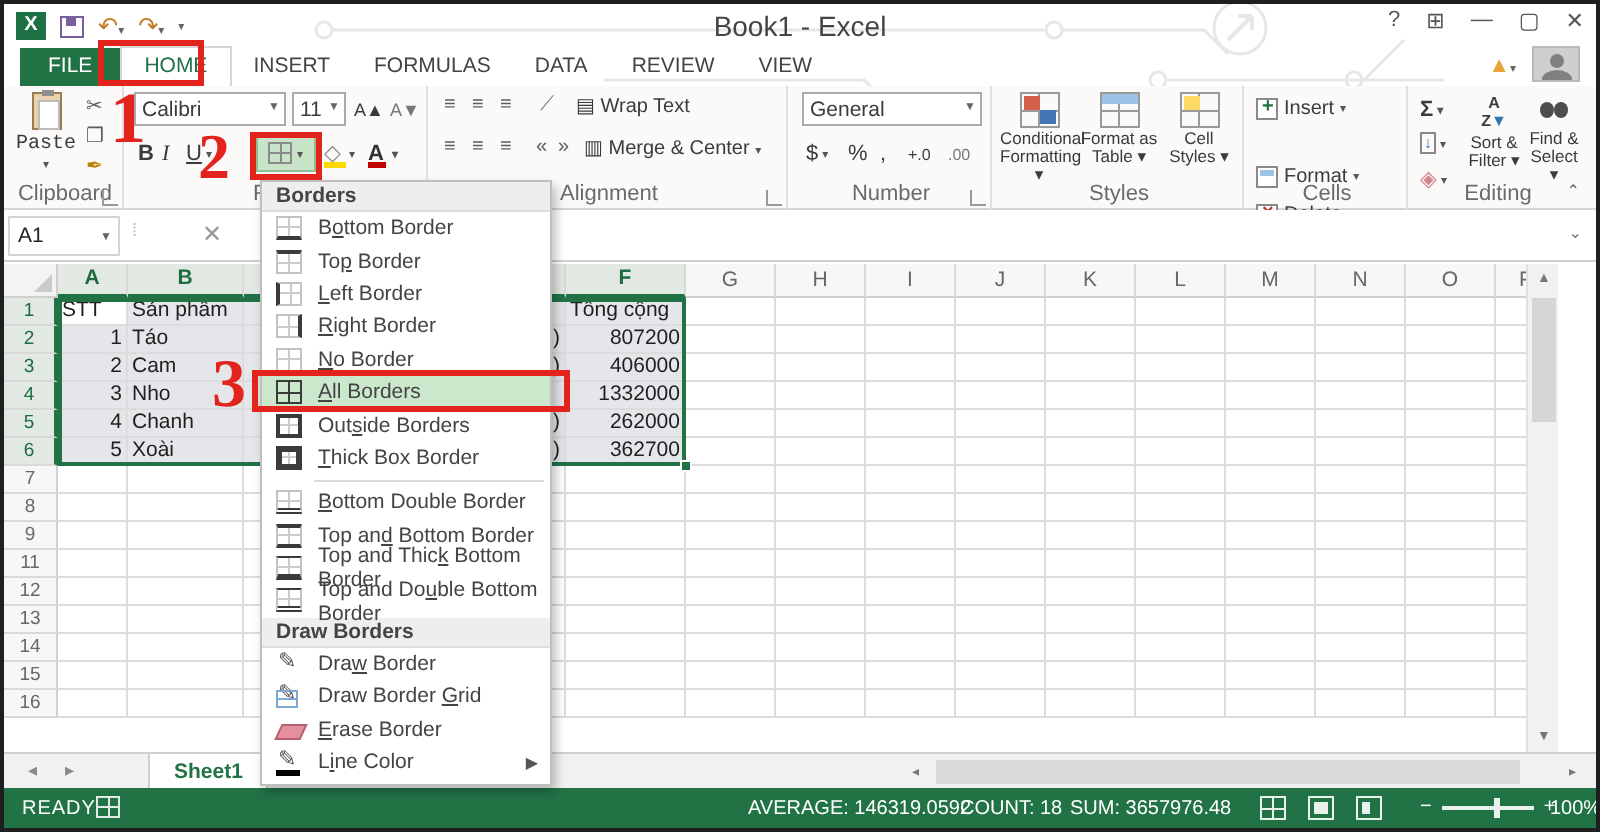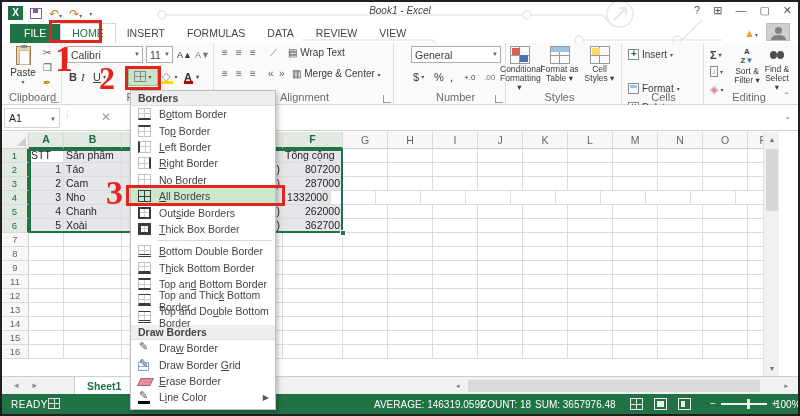--- a/index.html
+++ b/index.html
@@ -10,21 +10,21 @@
   #deco { position:absolute; top:0; left:0; z-index:0; pointer-events:none; }
 
   
   .titlebar { position:relative; height:19px; z-index:2; }
   .qat { position:absolute; left:6px; top:2px; display:flex; align-items:center; gap:7px; }
   .xl-logo { width:15px; height:14px; background:#1e7145; color:#fff; font-size:10px; font-weight:bold; text-align:center; line-height:14px; }
   .save-ic { width:12px; height:11px; border:1.5px solid #7a5fa0; position:relative; }
   .save-ic::before { content:""; position:absolute; top:0; left:2px; width:5px; height:4px; background:#7a5fa0; }
   .tb-glyph { font-size:12px; color:#c47e1e; line-height:12px; }
   .mini-caret { font-size:6px; color:#666; }
-  .win-title { position:absolute; left:0; right:0; top:3px; text-align:center; font-size:10px; color:#444;font-style:italic; }
+  .win-title { position:absolute; left:0; right:0; top:3px; text-align:center; font-size:14px; color:#444; }
   .win-ctrls { position:absolute; right:6px; top:2px; display:flex; gap:13px; font-size:11px; color:#555; }
   .tb-row2-right { position:absolute; right:8px; top:21px; display:flex; gap:8px; align-items:center; z-index:2; }
   .warn-ic { color:#e8a33d; font-size:11px; }
   .avatar { width:24px; height:18px; background:#cfcfcf; border:1px solid #bbb; position:relative; overflow:hidden; }
   .avatar::before { content:""; position:absolute; left:8px; top:3px; width:7px; height:7px; border-radius:50%; background:#808080; }
   .avatar::after { content:""; position:absolute; left:4px; top:11px; width:15px; height:9px; border-radius:50% 50% 0 0; background:#808080; }
 
   
   .tabrow { position:relative; height:22px; display:flex; align-items:flex-end; padding-left:8px; z-index:2; }
   .rtab { padding:3px 11px 4px; font-size:10.5px; color:#444; cursor:default; }
@@ -205,21 +205,21 @@
     <span class="rtab">DATA</span>
     <span class="rtab">REVIEW</span>
     <span class="rtab">VIEW</span>
   </div>
 
   <div class="ribbon">
 
     <div class="rgroup" style="left:2px;width:58px;">
       <div style="position:absolute;left:4px;top:3px;width:30px;text-align:center;">
         <div class="clip-ic"></div>
-        <div style="font-size:10px;margin-top:2px;">Paste</div>
+        <div style="font-size:10px;margin-top:2px;font-family:Liberation Mono, monospace;">Paste</div>
         <div class="caret6">▾</div>
       </div>
       <span style="position:absolute;left:39px;top:4px;font-size:10px;color:#5c5c5c;">✂</span>
       <span style="position:absolute;left:39px;top:19px;font-size:10px;color:#5c5c5c;">❐</span>
       <span style="position:absolute;left:39px;top:34px;font-size:10px;color:#b8860b;">✒</span>
       <div class="glabel">Clipboard</div>
       <div class="launcher"></div>
     </div>
 
     <div class="rgroup" style="left:60px;width:152px;">
@@ -250,21 +250,21 @@
       <span class="align-ic" style="position:absolute;left:6px;top:26px;">≡</span>
       <span class="align-ic" style="position:absolute;left:20px;top:26px;">≡</span>
       <span class="align-ic" style="position:absolute;left:34px;top:26px;">≡</span>
       <span class="align-ic" style="position:absolute;left:52px;top:26px;">«</span>
       <span class="align-ic" style="position:absolute;left:63px;top:26px;">»</span>
       <span style="position:absolute;left:76px;top:25px;font-size:10px;">▥ <span>Merge &amp; Center</span> <span class="caret6">▾</span></span>
       <div class="glabel">Alignment</div>
       <div class="launcher"></div>
     </div>
 
-    <div class="rgroup" style="left:394px;width:100px;margin-left:10px;">
+    <div class="rgroup" style="left:394px;width:100px;">
       <div class="combo" style="left:5px;top:3px;width:90px;"><span>General</span><span class="car">▼</span></div>
       <span class="sbtn" style="left:7px;top:25px;">
           <span>$</span>
           <span class="caret6">▾</span>
         </span>
       <span class="sbtn" style="left:28px;top:25px;">%</span>
       <span class="sbtn" style="left:44px;top:25px;">,</span>
       <span class="sbtn" style="left:58px;top:26px;font-size:8px;">+.0</span>
       <span class="sbtn" style="left:78px;top:26px;font-size:8px;color:#777;">.00</span>
       <div class="glabel">Number</div>
@@ -399,40 +399,40 @@
           <div class="cell" style="width: 45px;"></div>
           <div class="cell" style="width: 31px;"></div>
         </div>
         <div class="grid-row">
           <div class="rowhdr sel">3</div>
           <div class="cell sel ar" style="width: 35px;">2</div>
           <div class="cell sel" style="width: 58px;">Cam</div>
           <div class="cell sel" style="width: 54px;"></div>
           <div class="cell sel" style="width: 54px;"></div>
           <div class="cell sel ar" style="width: 53px;">)</div>
-          <div class="cell sel ar" style="width: 60px;">287000</div>
+          <div class="cell sel ar" style="width: 60px;">406000</div>
           <div class="cell" style="width: 45px;"></div>
           <div class="cell" style="width: 45px;"></div>
           <div class="cell" style="width: 45px;"></div>
           <div class="cell" style="width: 45px;"></div>
           <div class="cell" style="width: 45px;"></div>
           <div class="cell" style="width: 45px;"></div>
           <div class="cell" style="width: 45px;"></div>
           <div class="cell" style="width: 45px;"></div>
           <div class="cell" style="width: 45px;"></div>
           <div class="cell" style="width: 31px;"></div>
         </div>
         <div class="grid-row">
           <div class="rowhdr sel">4</div>
           <div class="cell sel ar" style="width: 35px;">3</div>
           <div class="cell sel" style="width: 58px;">Nho</div>
           <div class="cell sel" style="width: 54px;"></div>
           <div class="cell sel" style="width: 54px;"></div>
           <div class="cell sel" style="width: 53px;"></div>
-          <div class="cell sel ar" style="width: 48px;">1332000</div>
+          <div class="cell sel ar" style="width: 60px;">1332000</div>
           <div class="cell" style="width: 45px;"></div>
           <div class="cell" style="width: 45px;"></div>
           <div class="cell" style="width: 45px;"></div>
           <div class="cell" style="width: 45px;"></div>
           <div class="cell" style="width: 45px;"></div>
           <div class="cell" style="width: 45px;"></div>
           <div class="cell" style="width: 45px;"></div>
           <div class="cell" style="width: 45px;"></div>
           <div class="cell" style="width: 45px;"></div>
           <div class="cell" style="width: 31px;"></div>
@@ -720,24 +720,20 @@
       <div class="bmenu-it">
         <span class="bic bic-thick-box"></span>
         <span><u>T</u>hick Box Border</span>
       </div>
       <div class="bmenu-sep"></div>
       <div class="bmenu-it">
         <span class="bic bic-bottom-double"></span>
         <span><u>B</u>ottom Double Border</span>
       </div>
       <div class="bmenu-it">
-        <span class="bic bic-thick-bottom"></span>
-        <span>T<u>h</u>ick Bottom Border</span>
-      </div>
-      <div class="bmenu-it">
         <span class="bic bic-top-bottom"></span>
         <span>Top an<u>d</u> Bottom Border</span>
       </div>
       <div class="bmenu-it">
         <span class="bic bic-top-thick-bottom"></span>
         <span>Top and Thic<u>k</u> Bottom Border</span>
       </div>
       <div class="bmenu-it">
         <span class="bic bic-top-double-bottom"></span>
         <span>Top and Do<u>u</u>ble Bottom Border</span>

